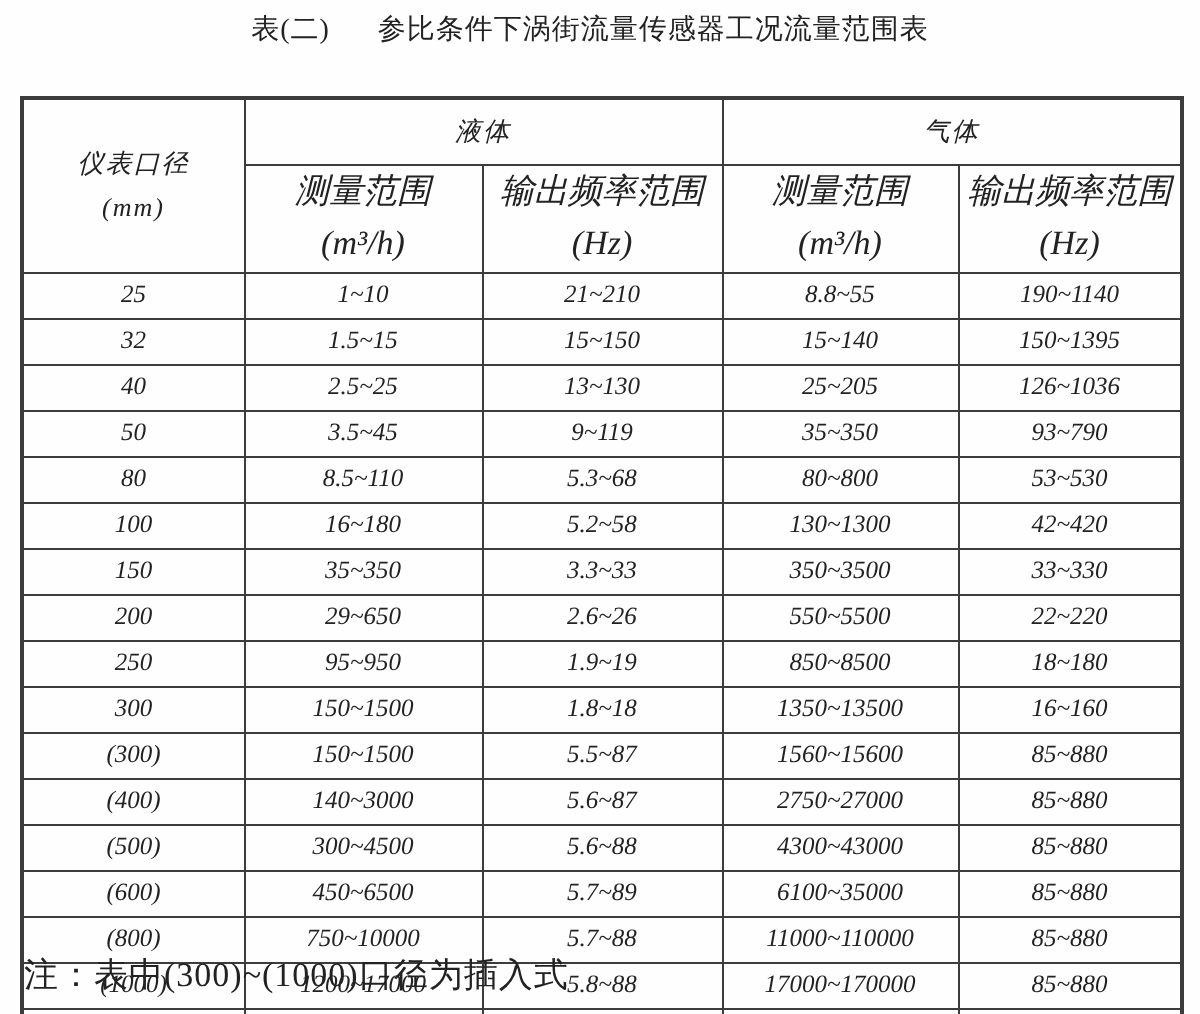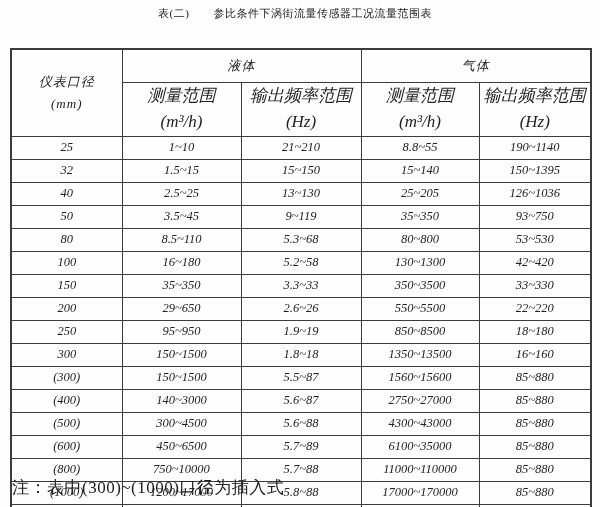--- a/index.html
+++ b/index.html
@@ -14,21 +14,21 @@
     font-family: "Liberation Serif", "DejaVu Serif", serif;
     color: #222;
     overflow: hidden;
   }
   .title {
     position: absolute;
     top: 6px;
     left: 0;
     right: 10px;
     text-align: center;
-    font-size: 11px;
+    font-size: 14px;
     letter-spacing: 0.5px;
     white-space: nowrap;
   }
   .title .label {
     margin-right: 24px;
   }
   table.range-table {
     position: absolute;
     left: 10px;
     top: 48px;
@@ -141,21 +141,21 @@
           <td>2.5~25</td>
           <td>13~130</td>
           <td>25~205</td>
           <td>126~1036</td>
         </tr>
         <tr>
           <td>50</td>
           <td>3.5~45</td>
           <td>9~119</td>
           <td>35~350</td>
-          <td>93~750</td>
+          <td>93~790</td>
         </tr>
         <tr>
           <td>80</td>
           <td>8.5~110</td>
           <td>5.3~68</td>
           <td>80~800</td>
           <td>53~530</td>
         </tr>
         <tr>
           <td>100</td>

